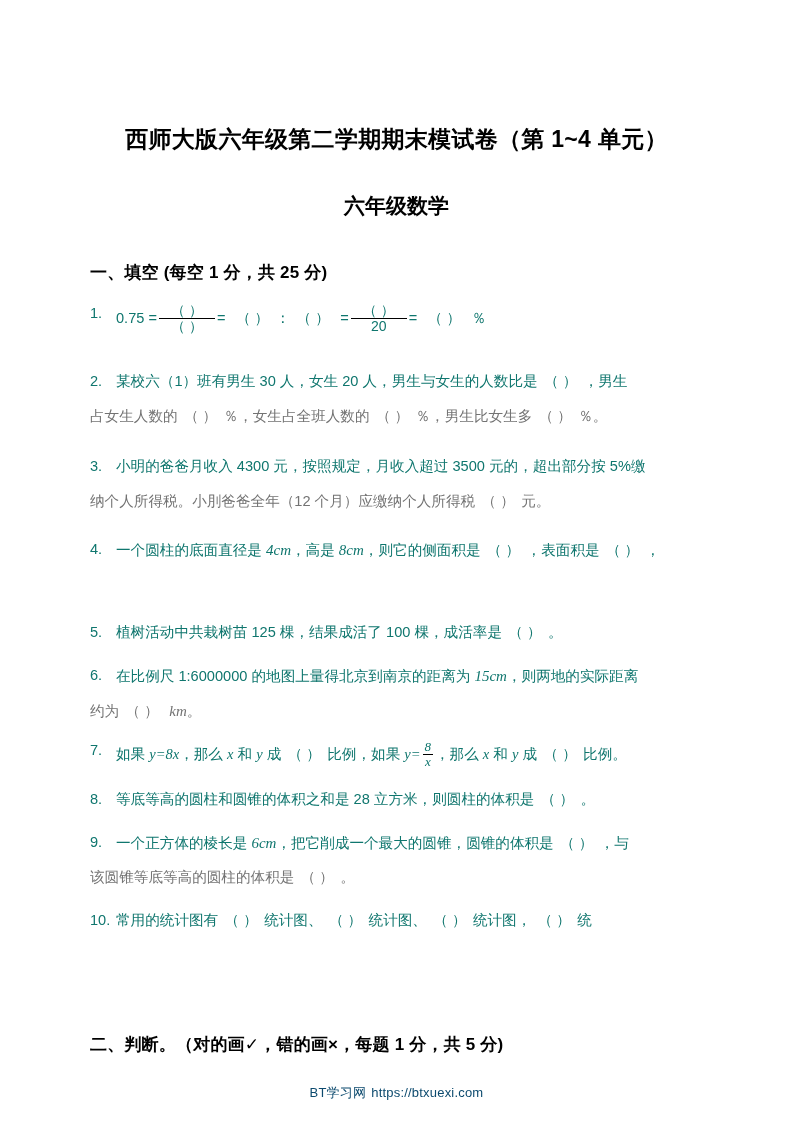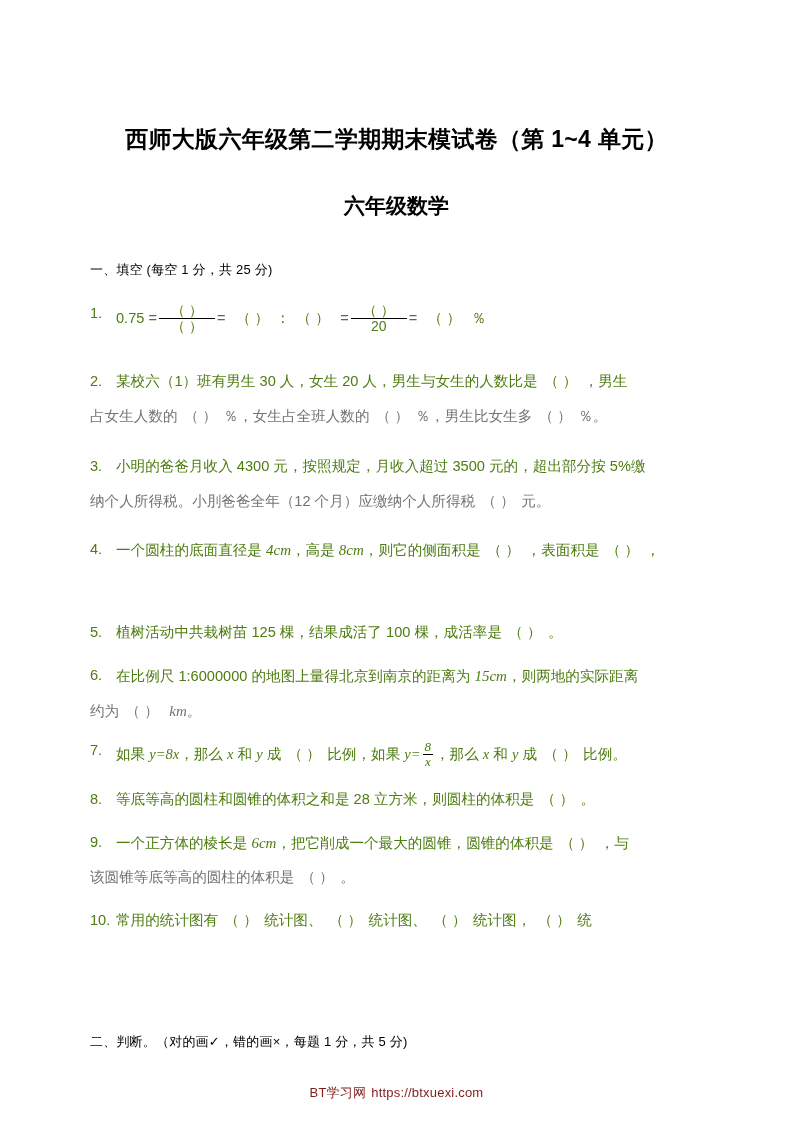--- a/index.html
+++ b/index.html
@@ -34,35 +34,35 @@
     position: absolute;
     left: 0; top: 180px;
     width: 793px;
     text-align: center;
     font-size: 21px;
     font-weight: bold;
   }
   .section-head {
     position: absolute;
     left: 90px;
-    font-size: 13px;
-    font-weight: normal;
+    font-size: 17px;
+    font-weight: bold;
     letter-spacing: 0.2px;
     white-space: nowrap;
   }
   #sec1 { top: 249px; }
   #sec2 { top: 1021px; }
 
   .q {
     position: absolute;
     left: 90px;
     width: 625px;
     font-size: 14.6px;
     line-height: 1.35;
-    color: #4d7c0f;
+    color: #0f766e;
   }
   .qnum {
     display: inline-block;
     width: 26px;
     vertical-align: top;
   }
   .qbody {
     display: inline;
   }
   .line2 {
@@ -116,21 +116,21 @@
     font-size: 13px;
   }
   .frac .wide { min-width: 52px; display: block; }
   .footer {
     position: absolute;
     left: 0;
     top: 1072px;
     width: 793px;
     text-align: center;
     font-size: 13px;
-    color: #7f1d1d;
+    color: #0c4a6e;
     letter-spacing: 0.2px;
   }
   .footer .ft-site { margin-right: 5px; }
 </style>
 </head>
 <body>
 
 <div class="page">
 
   <div class="title-main">西师大版六年级第二学期期末模试卷（第 1~4 单元）</div>

